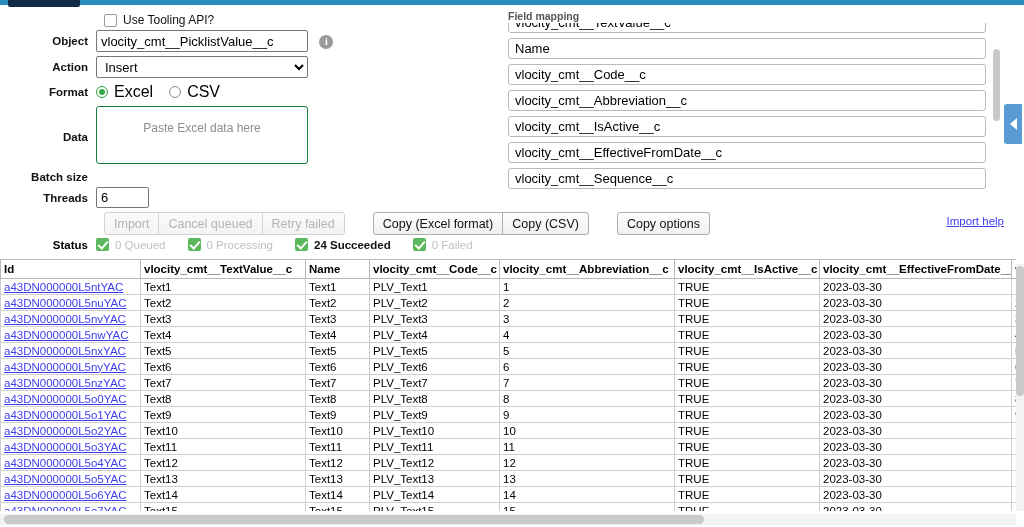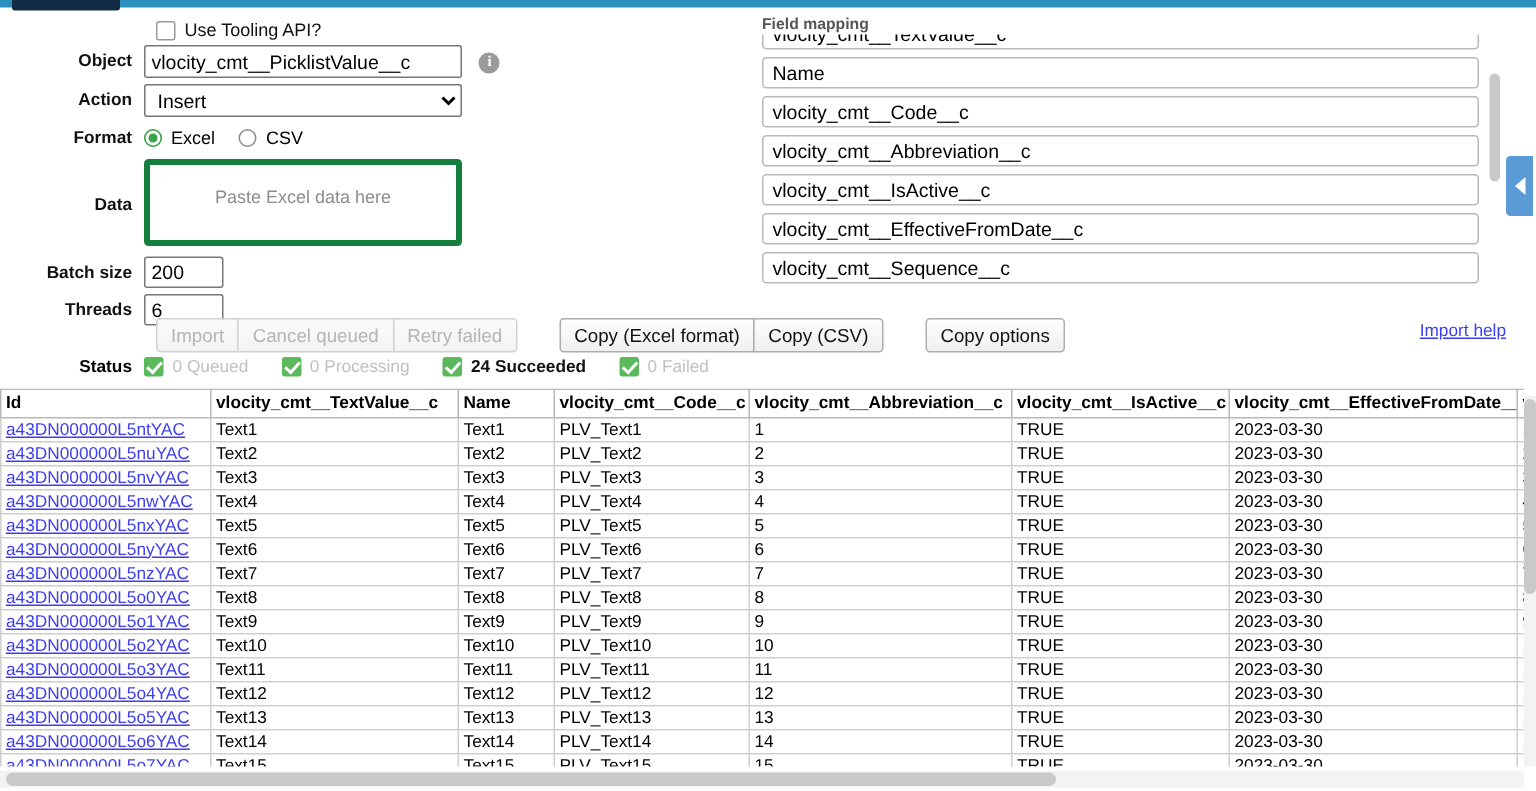--- a/index.html
+++ b/index.html
@@ -65,25 +65,25 @@
   .radio {
     width: 12px; height: 12px; border-radius: 50%;
     border: 1px solid #8b8b8b; background: #fff; display: inline-block;
     position: relative;
   }
   .radio.on { border-color: #2e9e3e; background: #fff; }
   .radio.on::after {
     content: ""; position: absolute; left: 2px; top: 2px;
     width: 6px; height: 6px; border-radius: 50%; background: #37a54a;
   }
-  .radio-label { font-size: 12px; margin-right: 10px; }
+  .radio-label { font-size: 16px; margin-right: 10px; }
 
   textarea.data-area {
     width: 212px; height: 58px; resize: none;
-    border: 4px solid #15803d; border-radius: 3px;
+    border: 1px solid #15803d; border-radius: 3px;
     font-family: "Liberation Sans", sans-serif; font-size: 12px;
     padding: 14px 6px; color: #000; text-align: center;
     background: #fff;
   }
   textarea.data-area::placeholder { color: #8d8d8d; text-align: center; }
 
   input.num-input {
     width: 53px; height: 21px; font-size: 13px;
     font-family: "Liberation Sans", sans-serif;
     border: 1px solid #767676; border-radius: 2px; padding: 1px 4px;
@@ -259,23 +259,20 @@
 
     <div class="frow">
       <div class="flabel">Data</div>
       <div class="fctl">
         <textarea class="data-area" placeholder="Paste Excel data here" style=""></textarea>
       </div>
     </div>
 
     <div class="frow">
       <div class="flabel">Batch size</div>
-      <div class="fctl">
-        <input class="num-input" type="text" value="200" style="">
-      </div>
     </div>
 
     <div class="frow">
       <div class="flabel">Threads</div>
       <div class="fctl">
         <input class="num-input" type="text" value="6" style="">
       </div>
     </div>
   </div>
 

